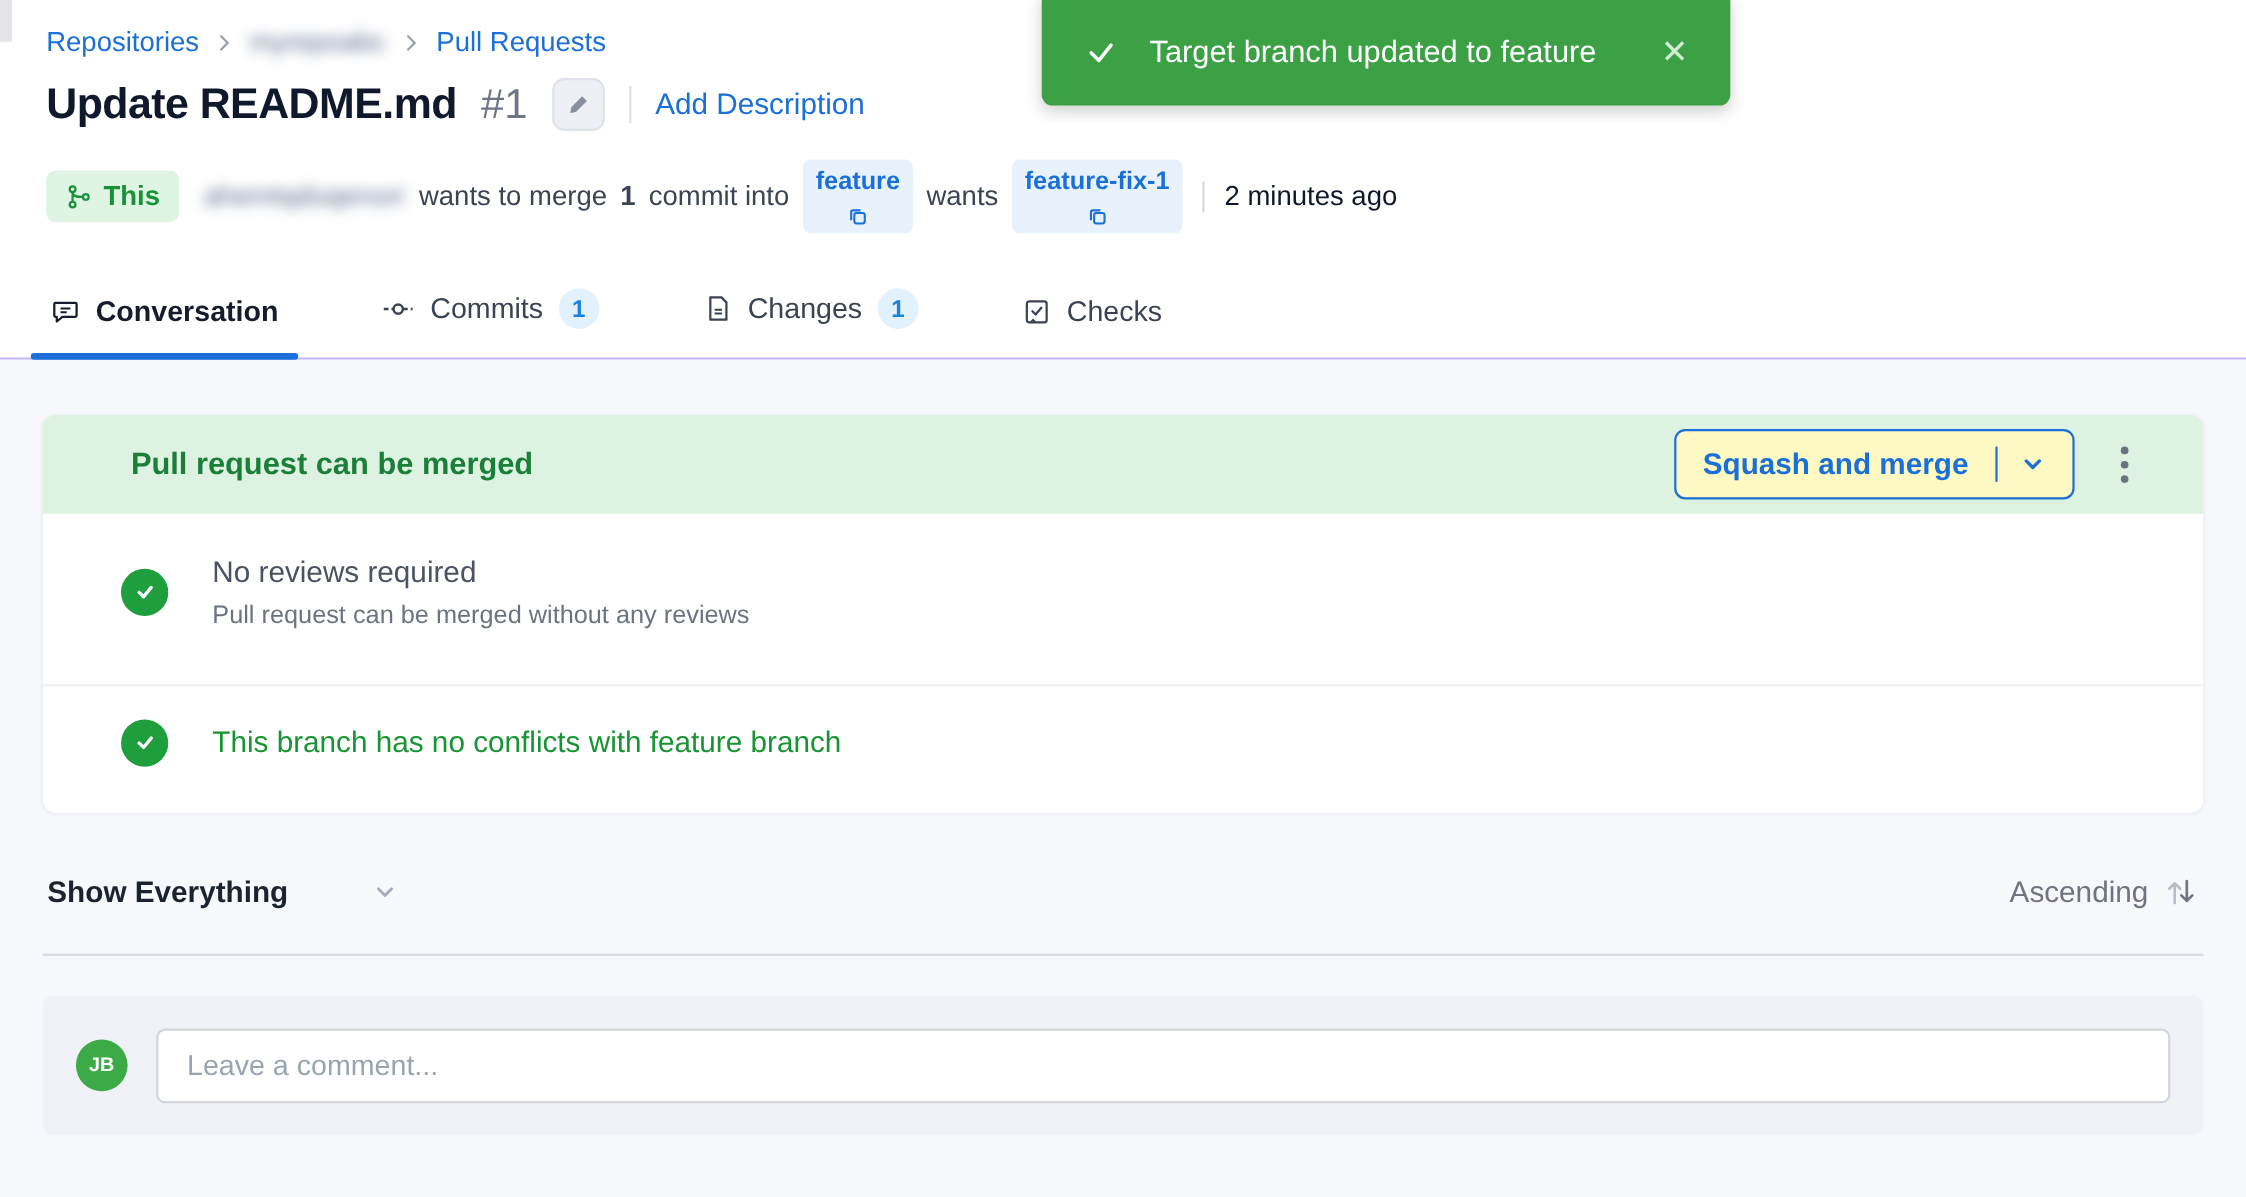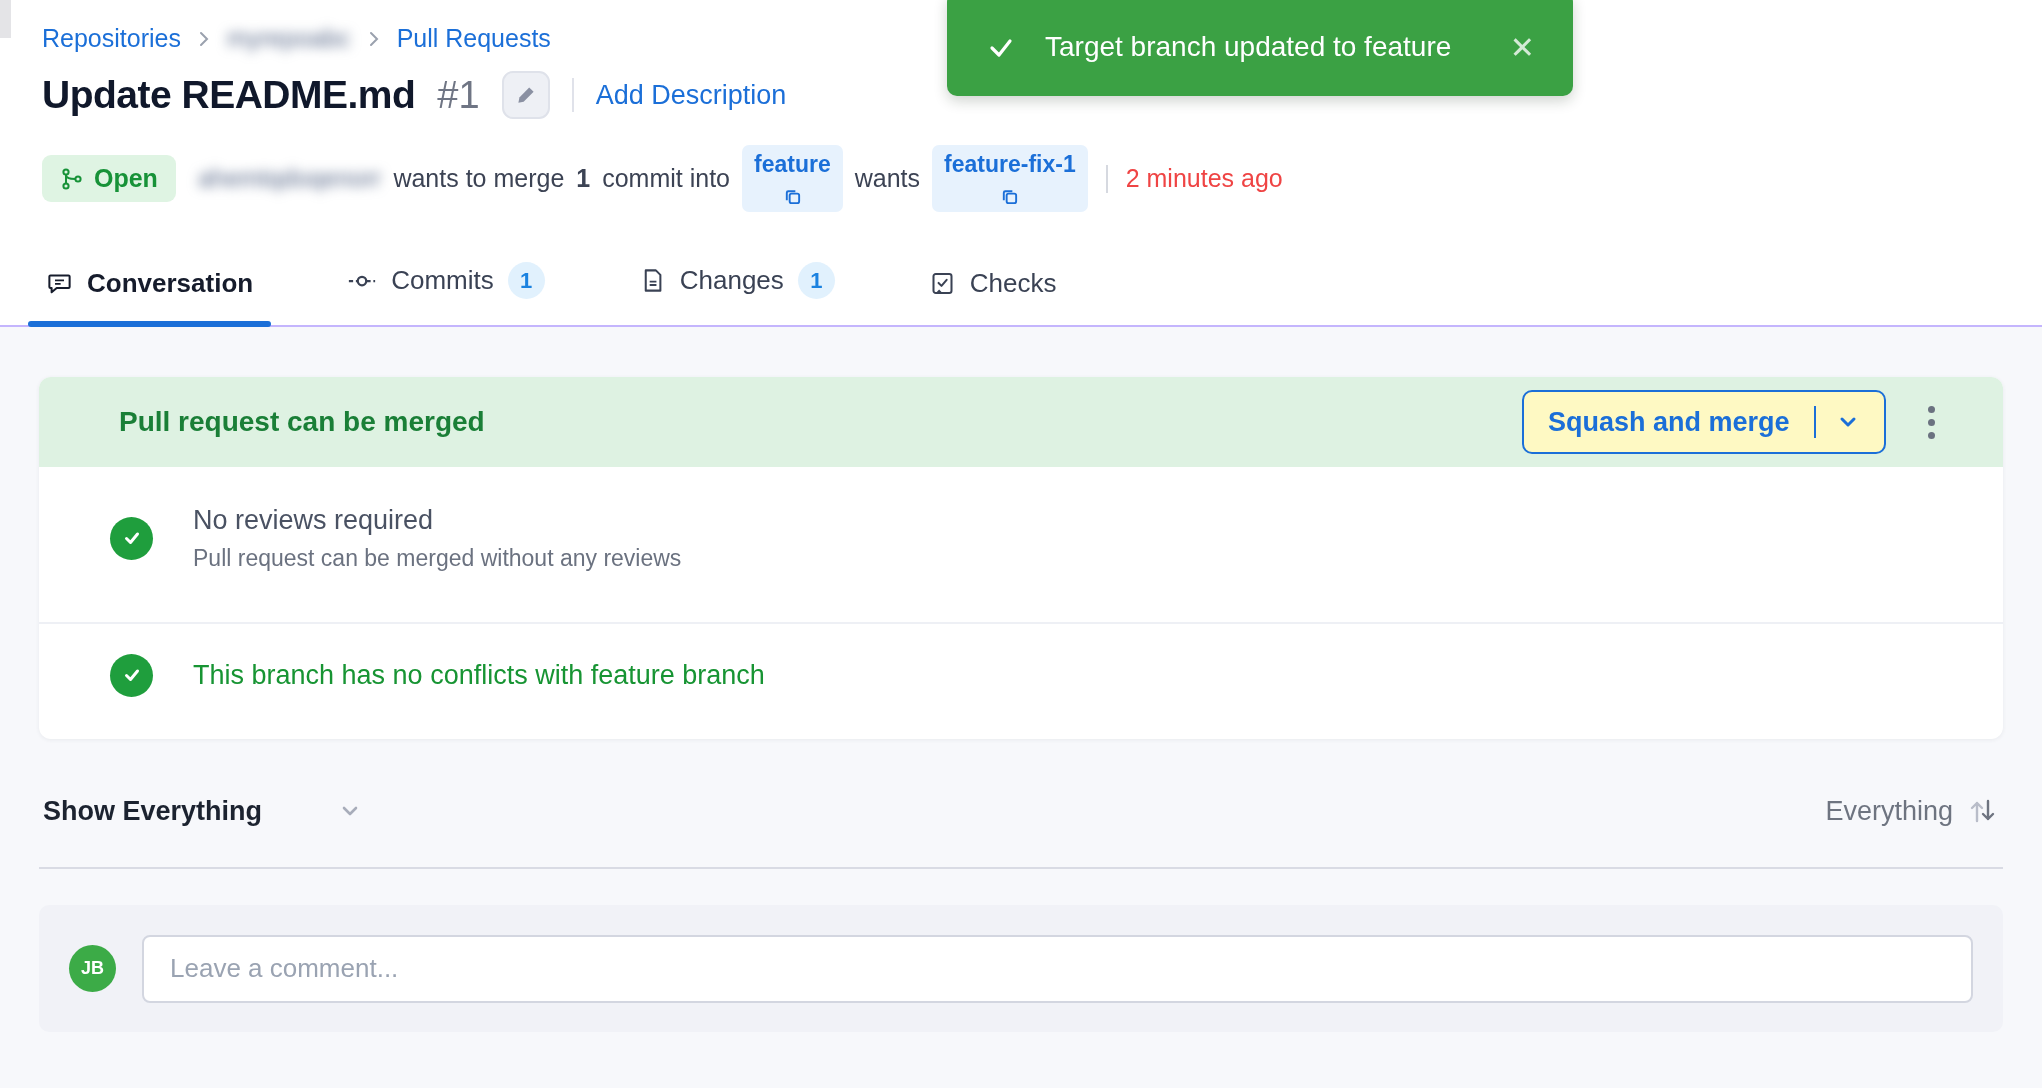--- a/index.html
+++ b/index.html
@@ -29,21 +29,21 @@
   .add-desc { font-size:27px; color:#1b6fd8; cursor:pointer; }
 
   .meta-row { display:flex; align-items:center; margin-top:26px; gap:12px; font-size:25px; color:#3c4354; }
   .open-badge { display:flex; align-items:center; gap:10px; background:#dff4e3;
                 border-radius:9px; padding:9px 18px; color:#179238; font-weight:bold; font-size:25px; }
   .meta-author { margin-left:10px; }
   .bold { font-weight:bold; }
   .branch-badge { display:flex; align-items:center; gap:9px; background:#e7f2fd; border-radius:7px;
                   padding:6px 12px; color:#1b6fd8; font-weight:bold; font-size:23px; cursor:pointer;flex-direction:column; }
   .meta-pipe { width:2px; height:28px; background:#d6d9e0; margin:0 6px; }
-  .meta-time { color:#ef4444; }
+  .meta-time { color:#0f172a; }
 
   
   .tabs { display:flex; align-items:flex-end; gap:86px; margin-top:44px; border-bottom:2px solid #c4b5fd;
           margin-left:-42px; margin-right:-42px; padding-left:42px; }
   .tab { display:flex; align-items:center; gap:14px; font-size:26px; color:#3a4254;
          padding: 6px 4px 26px 4px; position:relative; cursor:pointer; }
   .tab.active { font-weight:bold; color:#161c2c; }
   .tab.active .tab-underline { position:absolute; left:-14px; right:-14px; bottom:-2px;
          height:6px; background:#1b6fd8; border-radius:4px; }
   .tab-count { min-width:37px; height:37px; padding:0 10px; border-radius:19px; background:#e1f1fd;
@@ -136,21 +136,21 @@
   </div>
 
   <div class="meta-row">
     <span class="open-badge">
       <svg width="24" height="24" viewBox="0 0 24 24">
         <circle cx="6" cy="5" r="2.6" stroke="#179238" stroke-width="2" fill="none"></circle>
         <circle cx="6" cy="19" r="2.6" stroke="#179238" stroke-width="2" fill="none"></circle>
         <circle cx="18" cy="12" r="2.6" stroke="#179238" stroke-width="2" fill="none"></circle>
         <path d="M6 7.6v8.8 M6 8c0 4 5.5 4 9.4 4" stroke="#179238" stroke-width="2" fill="none"></path>
       </svg>
-      <span>Open</span>
+      <span>This</span>
     </span>
     <span class="redacted meta-author">ahemtqdoqenorr</span>
     <span>wants to merge</span>
     <span class="bold">1</span>
     <span>commit into</span>
     <span class="branch-badge">
       <span>feature</span>
       <svg width="19" height="19" viewBox="0 0 20 20">
         <rect x="7" y="7" width="10" height="10" rx="2" stroke="#1b6fd8" stroke-width="2" fill="none"></rect>
         <path d="M13 4.5H5.5A1.5 1.5 0 0 0 4 6v8" stroke="#1b6fd8" stroke-width="2" fill="none"></path>
@@ -250,21 +250,21 @@
   </div>
 
   <div class="controls-row">
     <div class="filter">
       <span class="filter-label">Show Everything</span>
       <svg width="28" height="28" viewBox="0 0 28 28">
         <path d="M8 11l6 6 6-6" stroke="#a8adba" stroke-width="2.6" fill="none" stroke-linecap="round" stroke-linejoin="round"></path>
       </svg>
     </div>
     <div class="sort">
-      <span class="sort-label">Everything</span>
+      <span class="sort-label">Ascending</span>
       <svg width="34" height="32" viewBox="0 0 34 32">
         <path d="M12 26V8 M7 13l5-5 5 5" stroke="#b9bdc9" stroke-width="2.4" fill="none" stroke-linecap="round" stroke-linejoin="round"></path>
         <path d="M23 6v18 M18 19l5 5 5-5" stroke="#6e7480" stroke-width="2.4" fill="none" stroke-linecap="round" stroke-linejoin="round"></path>
       </svg>
     </div>
   </div>
 
   <div class="timeline-divider"></div>
 
   <div class="comment-panel">

